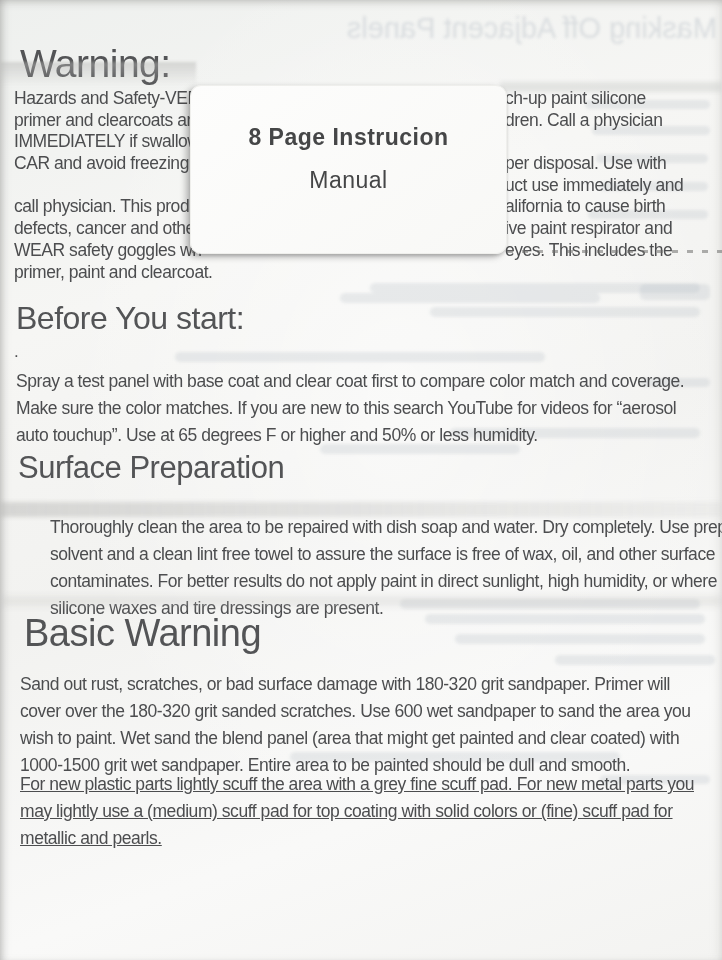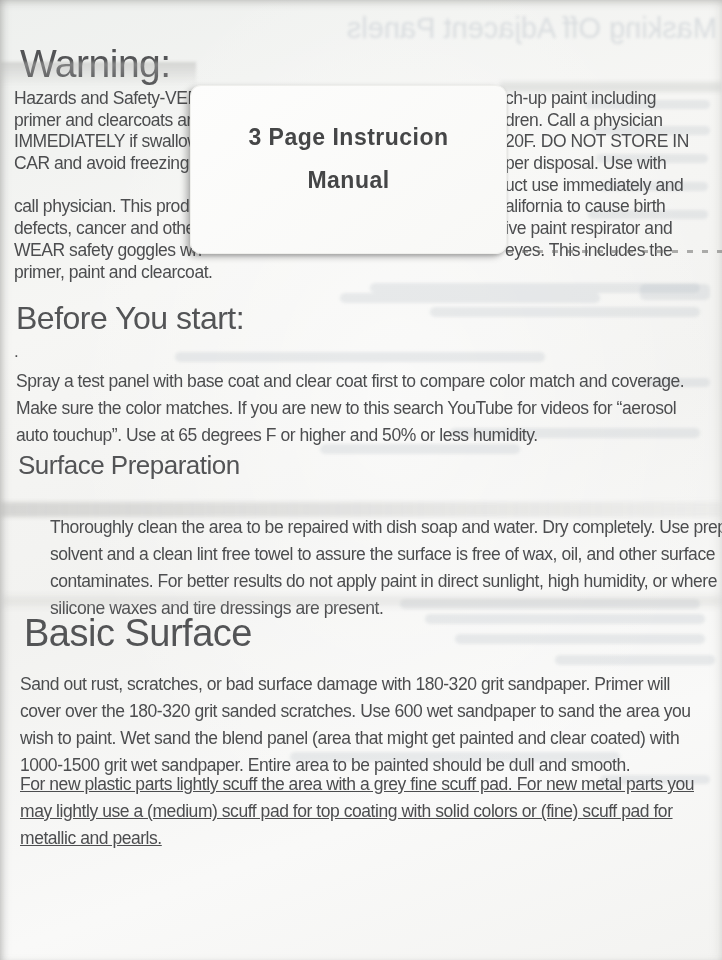--- a/index.html
+++ b/index.html
@@ -28,21 +28,21 @@
   .band-top-right{left:500px;top:82px;width:222px;height:10px;
     background:rgba(192,195,193,0.35);filter:blur(2px);}
   .band-mid{left:0;top:502px;width:722px;height:15px;
     background:linear-gradient(90deg,rgba(178,178,176,0.45),rgba(198,198,196,0.18));filter:blur(2px);}
   .band-low{left:0;top:596px;width:722px;height:10px;background:rgba(194,194,192,0.28);filter:blur(3px);}
   
   .content{position:absolute;inset:0;z-index:3;color:#4c4d4f;filter:blur(0.3px);}
   h1{position:absolute;margin:0;font-weight:400;color:#535456;letter-spacing:-0.5px;}
   .h-warning{left:20px;top:42px;font-size:39px;}
   .h-before{left:16px;top:300px;font-size:32px;}
-  .h-surface{left:18px;top:450px;font-size:26px;}
+  .h-surface{left:18px;top:450px;font-size:31px;}
   .h-basic{left:24px;top:612px;font-size:38px;}
   .para{position:absolute;font-size:17.5px;letter-spacing:-0.45px;line-height:27px;}
   .p-before{left:16px;top:368px;width:688px;}
   .p-surface{left:16px;top:514px;width:690px;margin-left:34px;}
   .p-sand{left:20px;top:671px;width:694px;}
   .p-scuff{left:20px;top:771px;width:684px;text-decoration:underline;}
   .stray-dot{position:absolute;left:14px;top:342px;font-size:17px;}
   
   .wlines{position:absolute;left:14px;top:88px;width:686px;z-index:3;}
   .wline{position:relative;height:21.7px;font-size:17.5px;letter-spacing:-0.45px;white-space:nowrap;}
@@ -50,21 +50,21 @@
   .wline .rf{position:absolute;left:491px;}
   
   .sticker{
     position:absolute;left:190px;top:85px;width:315px;height:167px;z-index:6;
     background:linear-gradient(145deg,#fdfdfc,#f8f8f6);
     border:1px solid #efefec;border-radius:11px;
     box-shadow:-4px 3px 6px rgba(60,60,60,0.35), 0 2px 3px rgba(90,90,90,0.2);
     text-align:center;
   }
   .sticker .l1{margin-top:38px;font-size:23px;font-weight:700;color:#454647;letter-spacing:0.5px;}
-  .sticker .l2{margin-top:16px;font-size:23px;font-weight:700;color:#454647;letter-spacing:0.5px;}
+  .sticker .l2{margin-top:16px;font-size:23px;font-weight:400;color:#454647;letter-spacing:0.5px;}
   .perforation{
     position:absolute;left:192px;top:250px;width:530px;height:3px;z-index:5;filter:blur(0.4px);
     background:repeating-linear-gradient(90deg,rgba(110,110,108,0.55) 0 6px,rgba(110,110,108,0) 6px 15px);
   }
 </style>
 </head>
 <body>
 
 <div id="photo">
 
@@ -96,29 +96,28 @@
   <div class="band band-mid"></div>
   <div class="band band-low"></div>
 
   <div class="content">
 
     <h1 class="h-warning">Warning:</h1>
 
     <div class="wlines">
       <div class="wline">
           <span class="lf">Hazards and Safety-VERY</span>
-          <span class="rf">ch-up paint including</span>
+          <span class="rf">ch-up paint silicone</span>
         </div>
       <div class="wline">
           <span class="lf">primer and clearcoats ar</span>
           <span class="rf">dren. Call a physician</span>
         </div>
       <div class="wline">
           <span class="lf">IMMEDIATELY if swallow</span>
-          <span class="rf">20F. DO NOT STORE IN</span>
         </div>
       <div class="wline">
           <span class="lf">CAR and avoid freezing.</span>
           <span class="rf">per disposal. Use with</span>
         </div>
       <div class="wline">
           <span class="rf">uct use immediately and</span>
         </div>
       <div class="wline">
           <span class="lf">call physician. This produ</span>
@@ -138,24 +137,24 @@
         </div>
     </div>
 
     <h1 class="h-before">Before You start:</h1>
     <div class="stray-dot">.</div>
     <div class="para p-before">Spray a test panel with base coat and clear coat first to compare color match and coverage. Make sure the color matches.  If you are new to this search YouTube for videos for “aerosol auto touchup”.  Use at 65 degrees F or higher and 50% or less humidity.</div>
 
     <h1 class="h-surface">Surface Preparation</h1>
     <div class="para p-surface">Thoroughly clean the area to be repaired with dish soap and water.  Dry completely. Use prep solvent and a clean lint free towel to assure the surface is free of wax, oil, and other surface contaminates. For better results do not apply paint in direct sunlight, high humidity, or where silicone waxes and tire dressings are present.</div>
 
-    <h1 class="h-basic">Basic Surface</h1>
+    <h1 class="h-basic">Basic Warning</h1>
     <div class="para p-sand">Sand out rust, scratches, or bad surface damage with 180-320 grit sandpaper. Primer will cover over the 180-320 grit sanded scratches. Use 600 wet sandpaper to sand the area you wish to paint. Wet sand the blend panel (area that might get painted and clear coated) with 1000-1500 grit wet sandpaper. Entire area to be painted should be dull and smooth.</div>
     <div class="para p-scuff">For new plastic parts lightly scuff the area with a grey fine scuff pad. For new metal parts you may lightly use a (medium) scuff pad for top coating with solid colors or (fine) scuff pad for metallic and pearls.</div>
   </div>
 
   <div class="sticker">
-    <div class="l1">3 Page Instrucion</div>
+    <div class="l1">8 Page Instrucion</div>
     <div class="l2">Manual</div>
   </div>
   <div class="perforation"></div>
 
 </div>
 
 </body></html>

